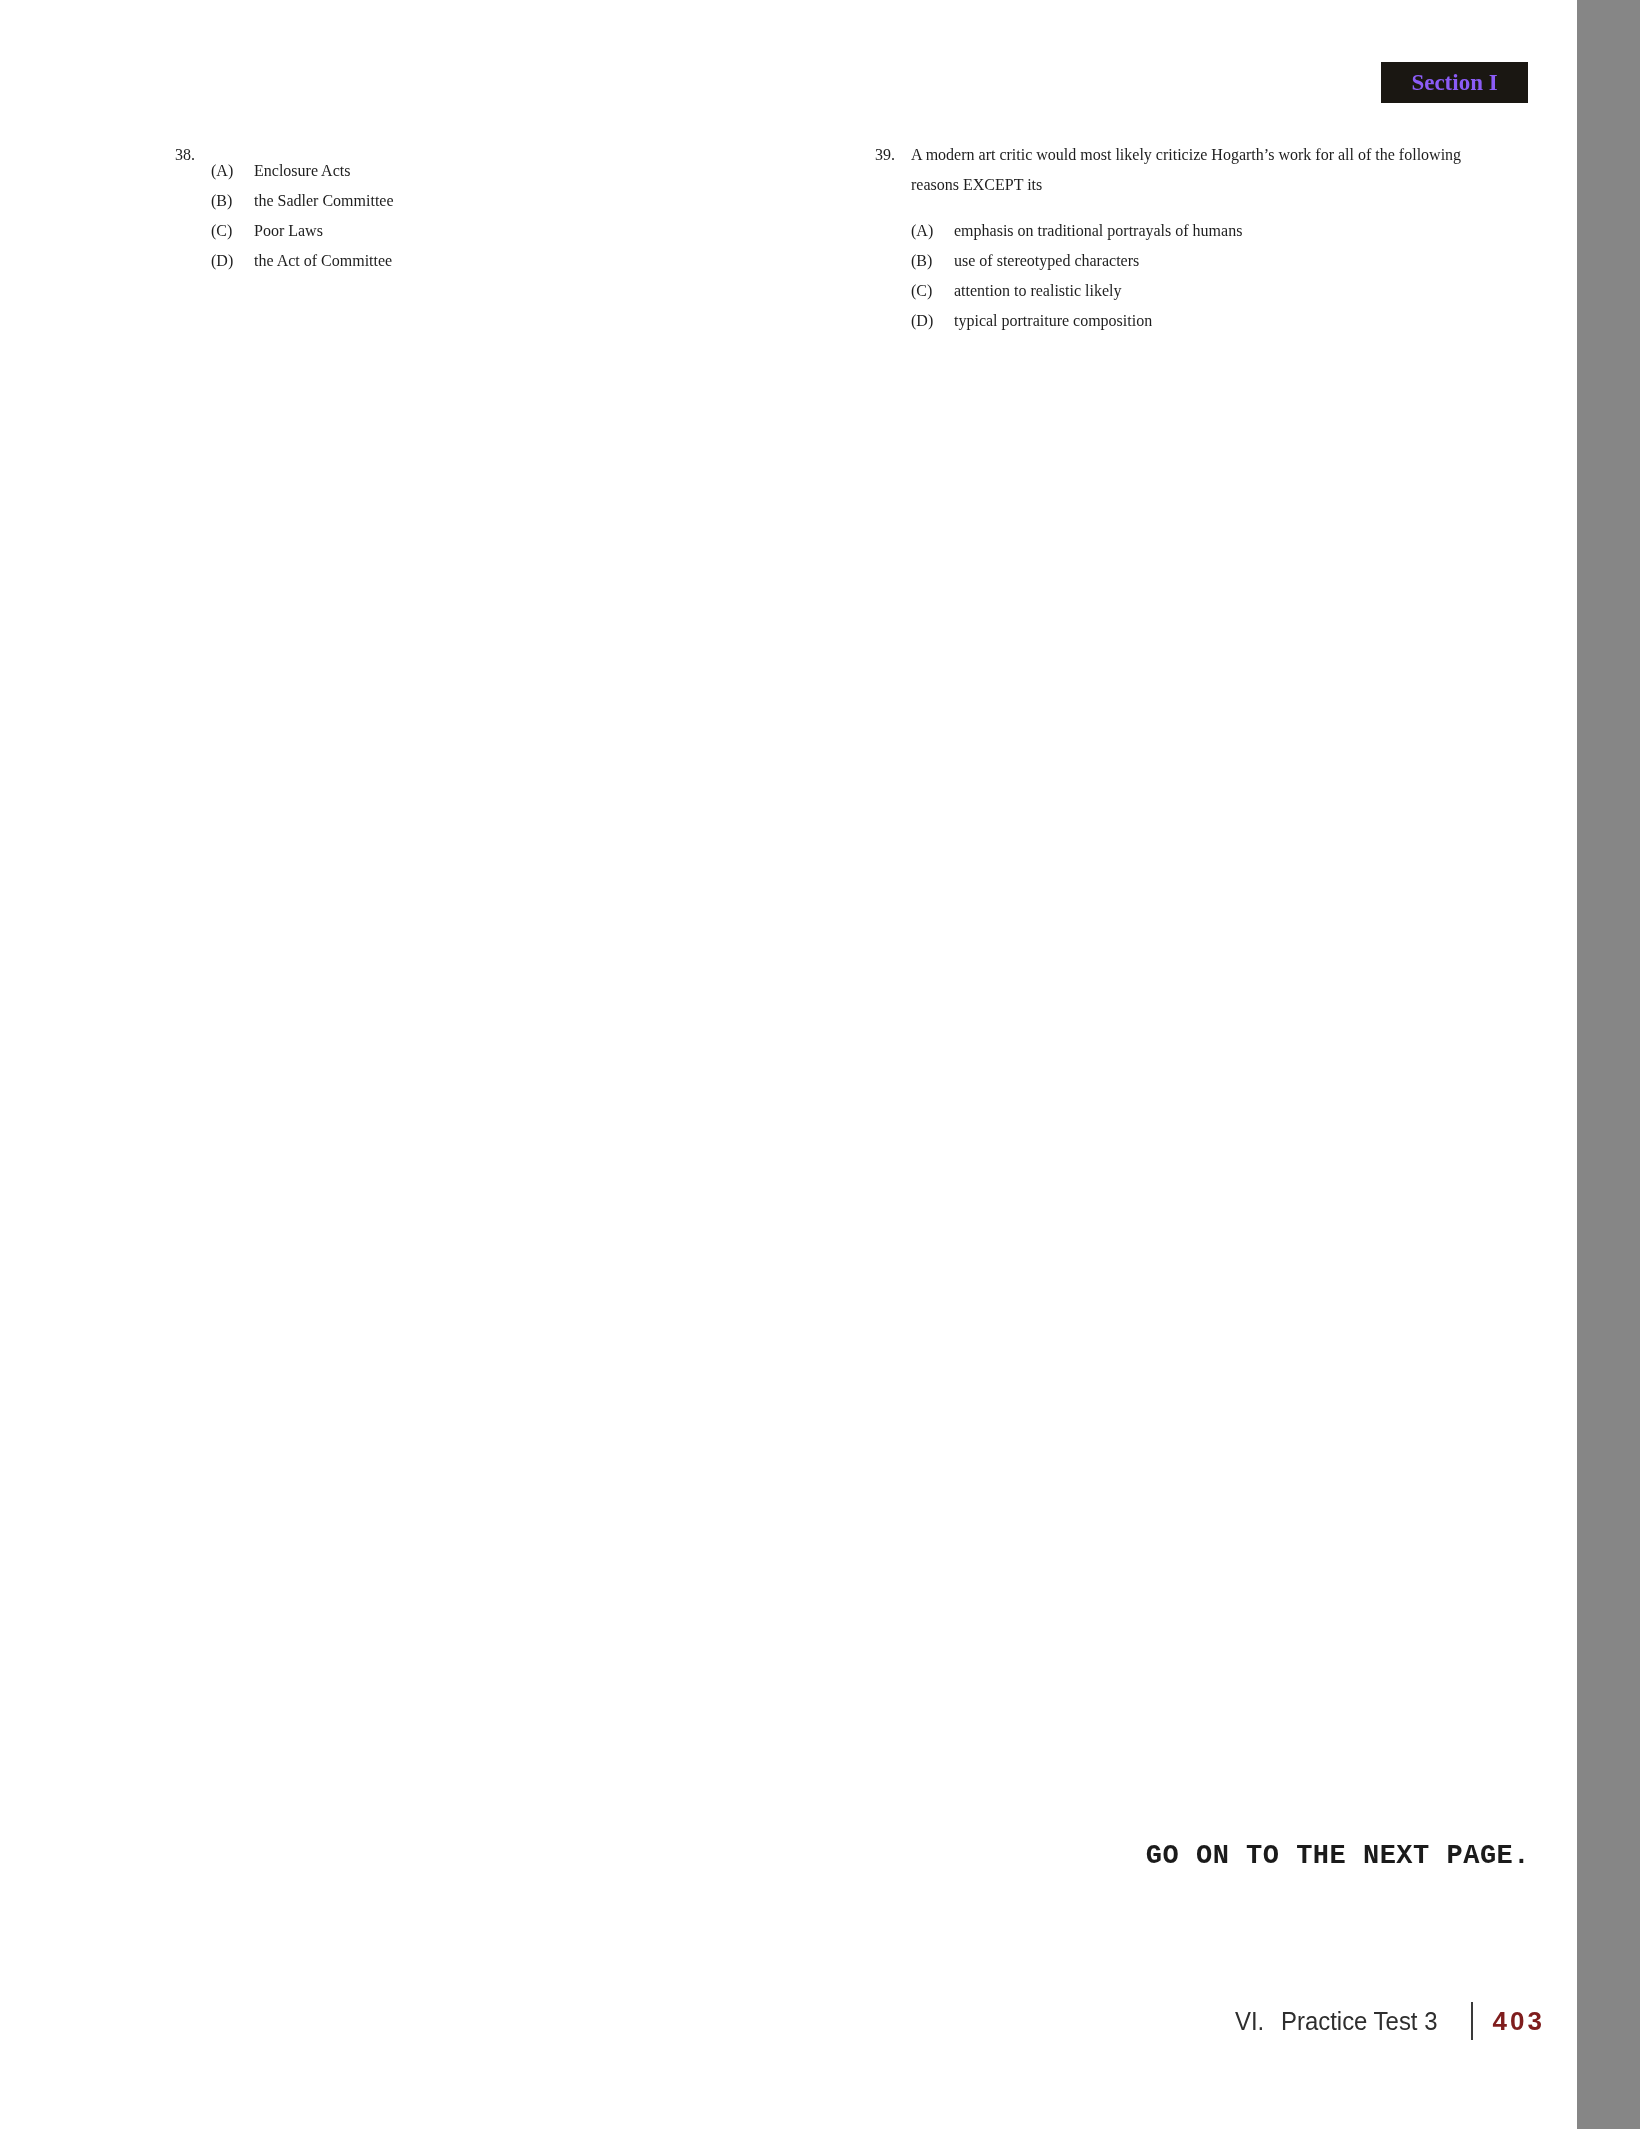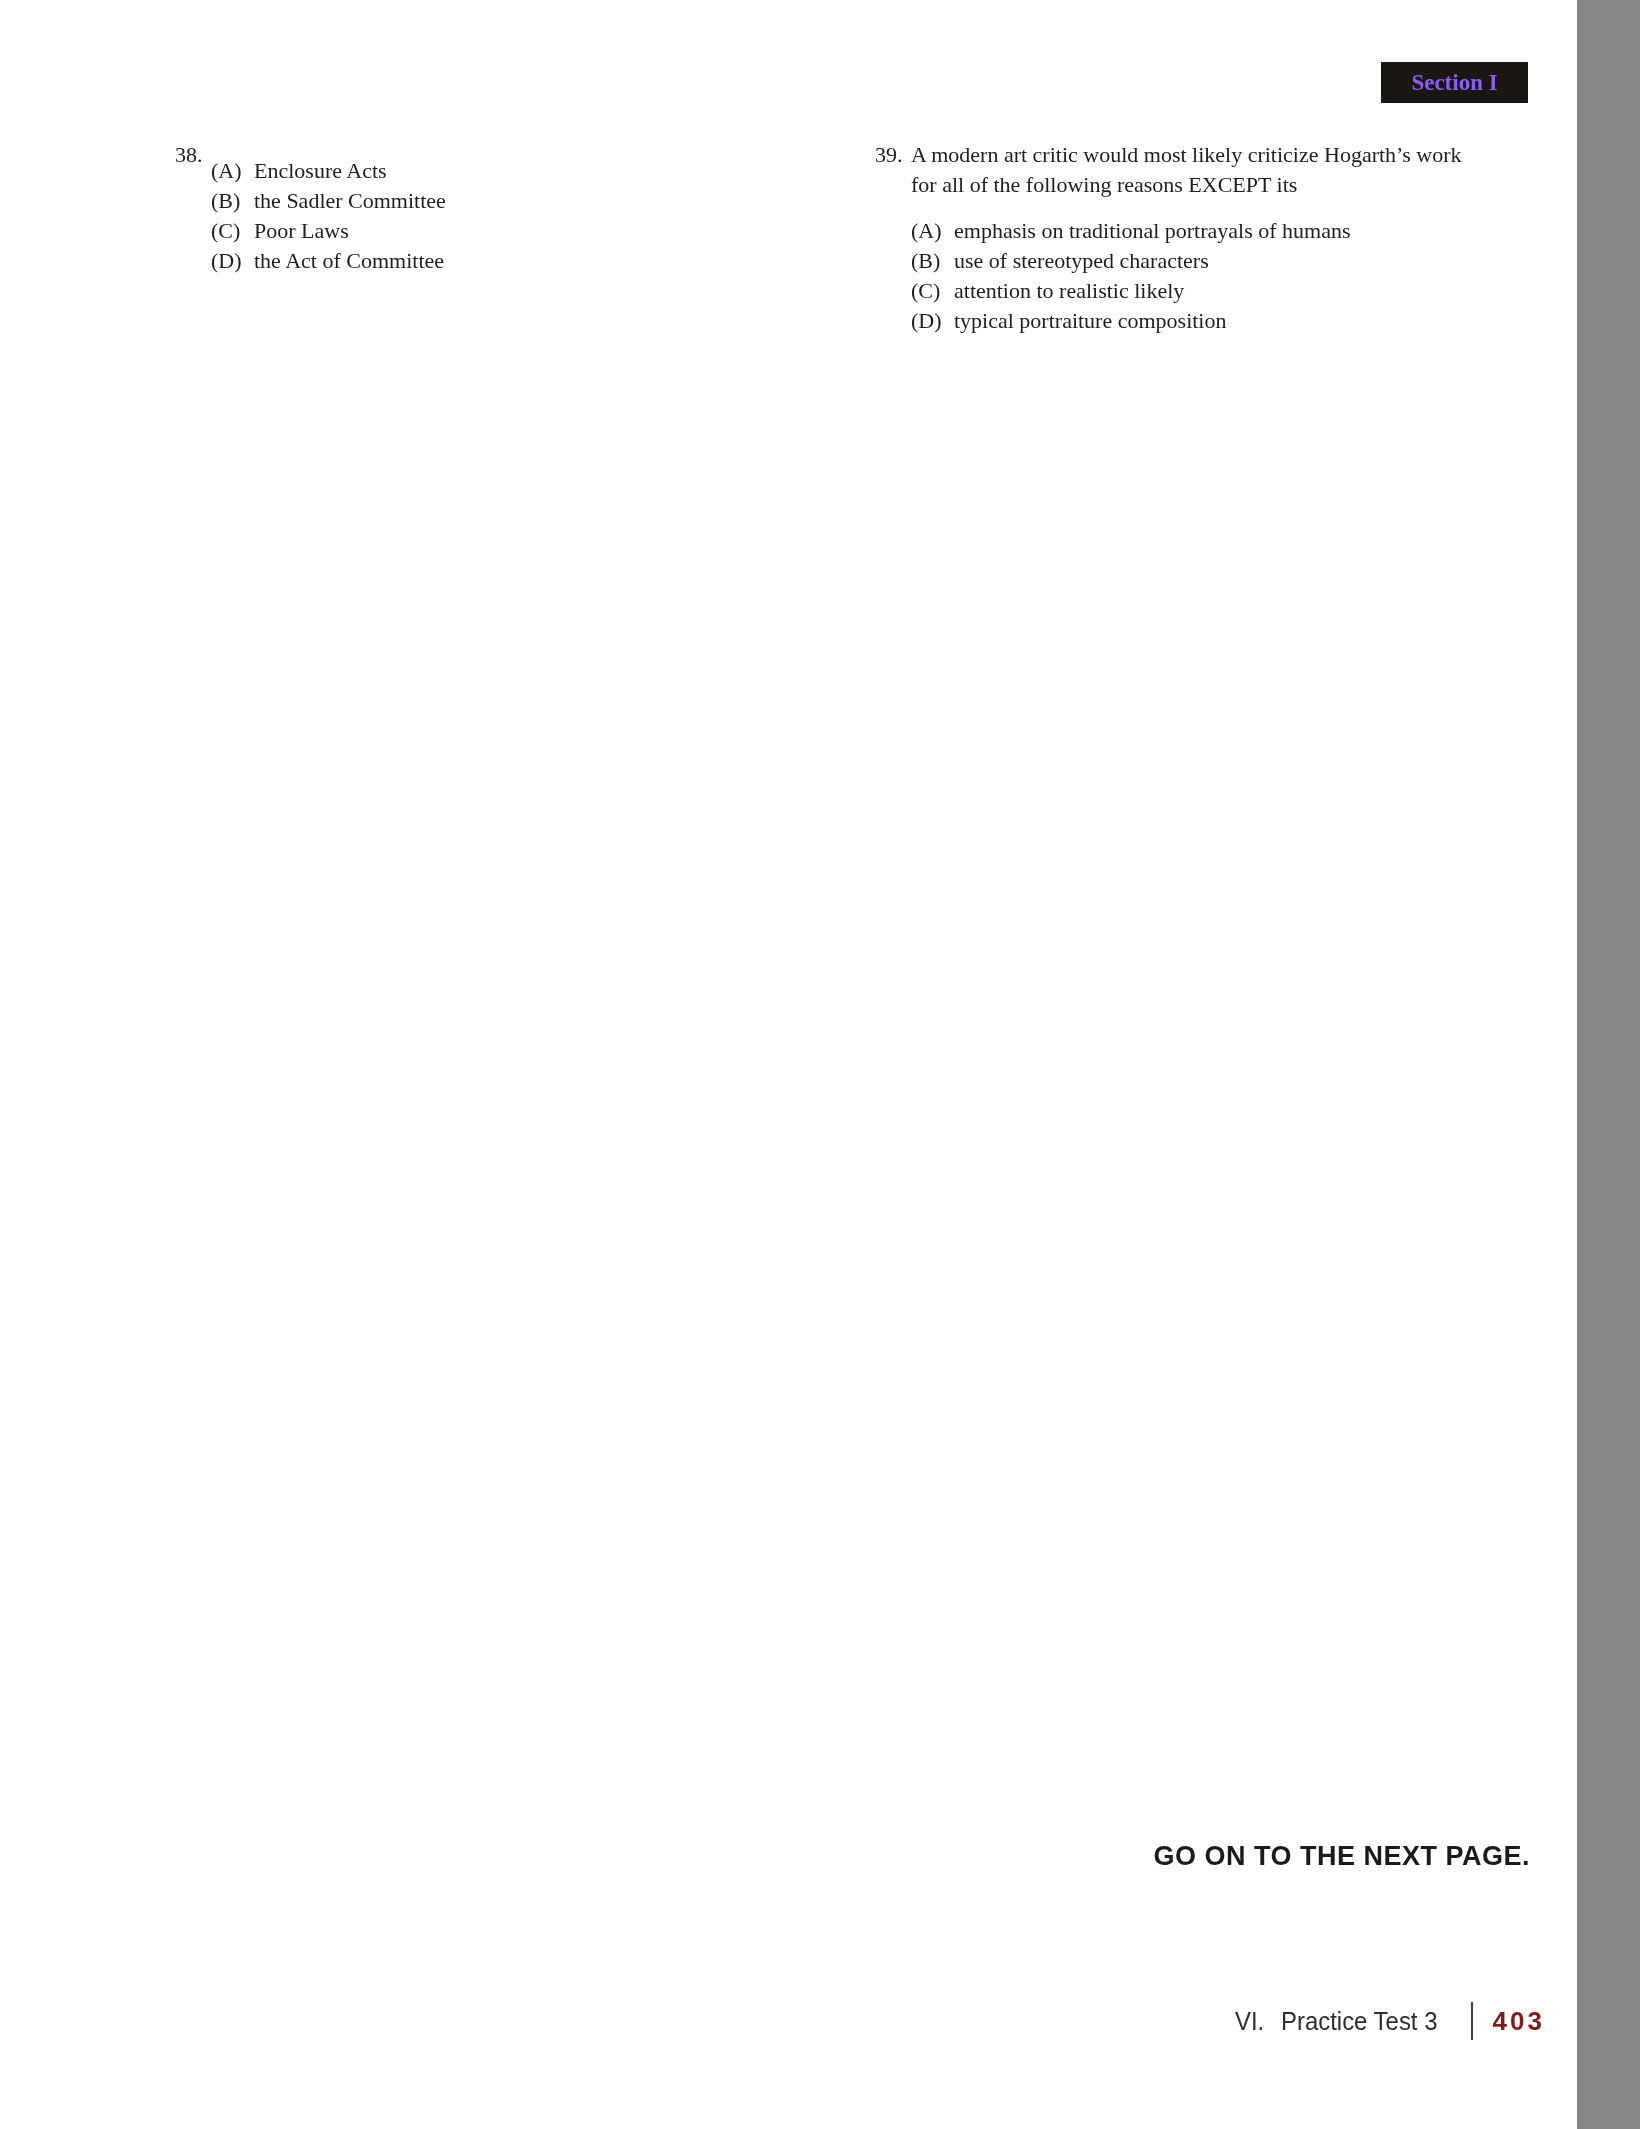--- a/index.html
+++ b/index.html
@@ -35,21 +35,21 @@
     display: flex;
     align-items: center;
     justify-content: center;
     font-family: "Liberation Serif", serif;
     font-weight: bold;
     font-size: 23px;
   }
   .question {
     position: absolute;
     top: 140px;
-    font-size: 22px;
+    font-size: 16px;
     line-height: 30px;
   }
   .question.col-left  { left: 175px; width: 566px; }
   .question.col-right { left: 875px; width: 616px; }
   .q-row {
     display: flex;
     align-items: flex-start;
   }
   .q-num {
     flex: none;
@@ -78,21 +78,21 @@
     width: 43px;
   }
   .opt-text {
     flex: 1 1 auto;
     font-family: Liberation Serif, serif;
   }
   .go-on {
     position: absolute;
     top: 1841px;
     right: 110px;
-    font-family: Liberation Sans, sans-serif;
+    font-family: Liberation Mono, monospace;
     font-weight: bold;
     font-size: 27px;
     letter-spacing: 0.5px;
     color: #1b1b1b;
     white-space: nowrap;
   }
   .footer {
     position: absolute;
     top: 2002px;
     right: 95px;

